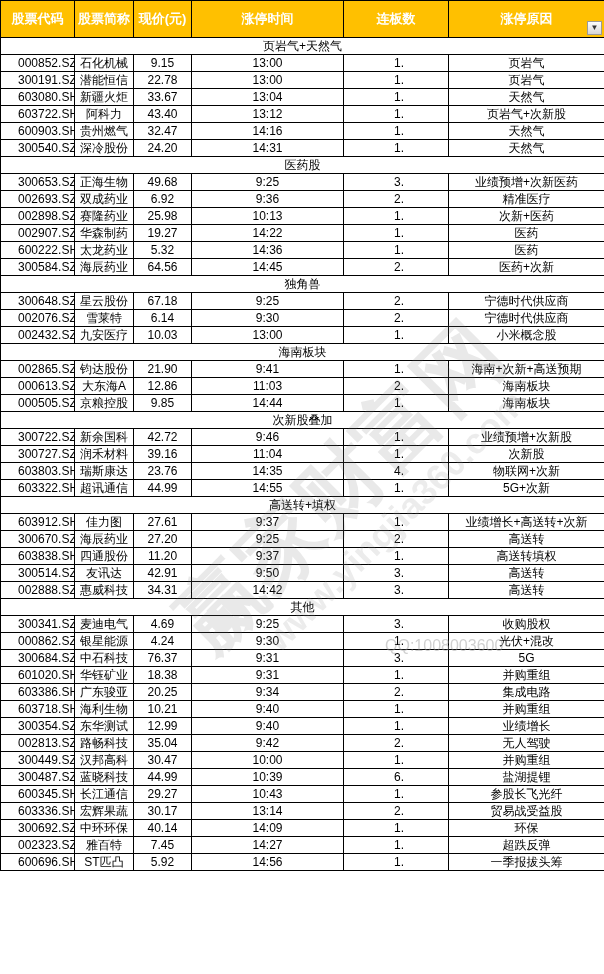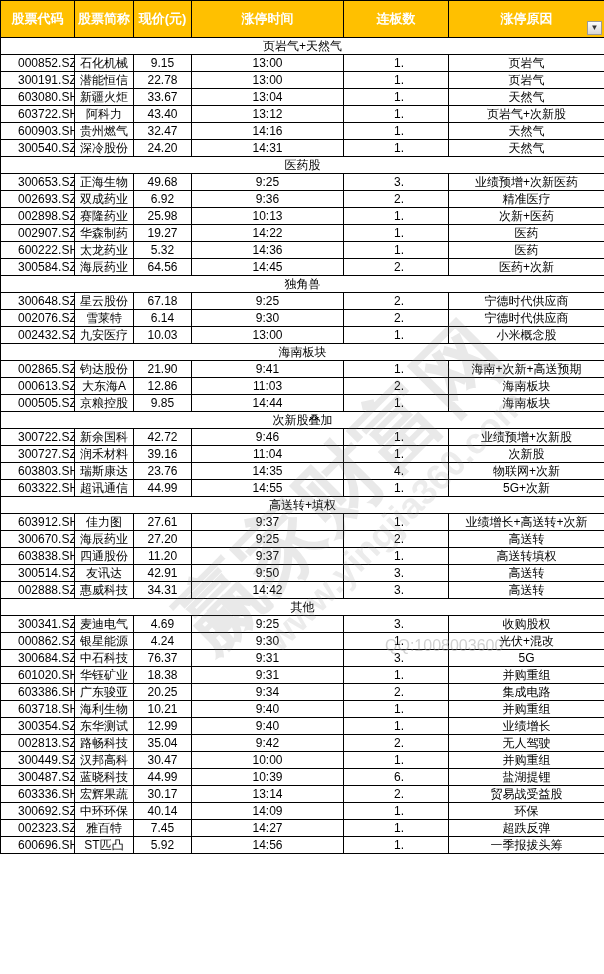--- a/index.html
+++ b/index.html
@@ -364,20 +364,28 @@
       </tr>
       <tr>
         <td class="code">300487.SZ</td>
         <td>蓝晓科技</td>
         <td>44.99</td>
         <td>10:39</td>
         <td class="num">6.</td>
         <td>盐湖提锂</td>
       </tr>
       <tr>
+        <td class="code">600345.SH</td>
+        <td>长江通信</td>
+        <td>29.27</td>
+        <td>10:43</td>
+        <td class="num">1.</td>
+        <td>参股长飞光纤</td>
+      </tr>
+      <tr>
         <td class="code">603336.SH</td>
         <td>宏辉果蔬</td>
         <td>30.17</td>
         <td>13:14</td>
         <td class="num">2.</td>
         <td>贸易战受益股</td>
       </tr>
       <tr>
         <td class="code">300692.SZ</td>
         <td>中环环保</td>

